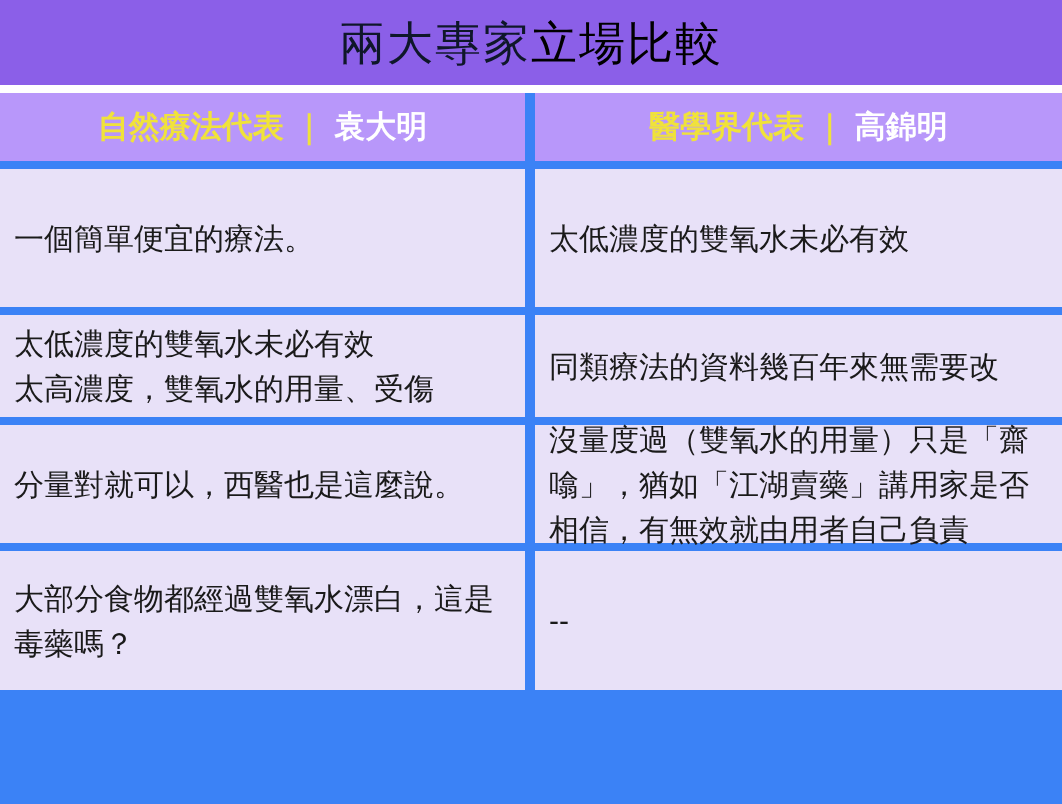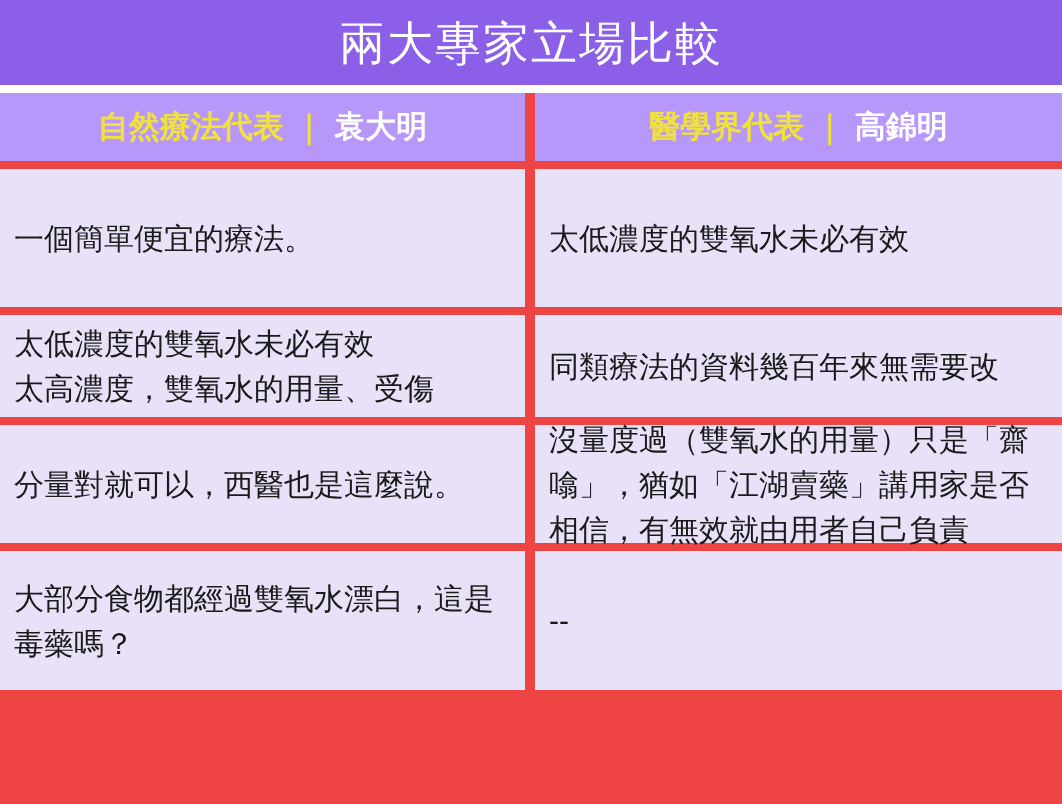--- a/index.html
+++ b/index.html
@@ -21,30 +21,30 @@
     align-items: center;
     justify-content: center;
     margin-bottom: 8px;
   }
   .banner .title {
     font-size: 46px;
     font-weight: 500;
     letter-spacing: 2px;
     line-height: 1;
   }
-  .title-highlight { color: #ffffff; margin-top: 45px; }
-  .title-rest { color: #ffffff; }
+  .title-highlight { color: #0f172a; margin-top: 45px; }
+  .title-rest { color: #000000; }
 
   .table {
     display: grid;
     grid-template-columns: 525px 527px;
     grid-template-rows: 68px 138px 102px 118px 139px 106px;
     column-gap: 10px;
     row-gap: 8px;
-    background: #ef4444;
+    background: #3b82f6;
   }
   .col-header {
     background: #B897FA;
     display: flex;
     align-items: center;
     justify-content: center;
     font-size: 31px;
     font-weight: bold;
     white-space: nowrap;
   }

